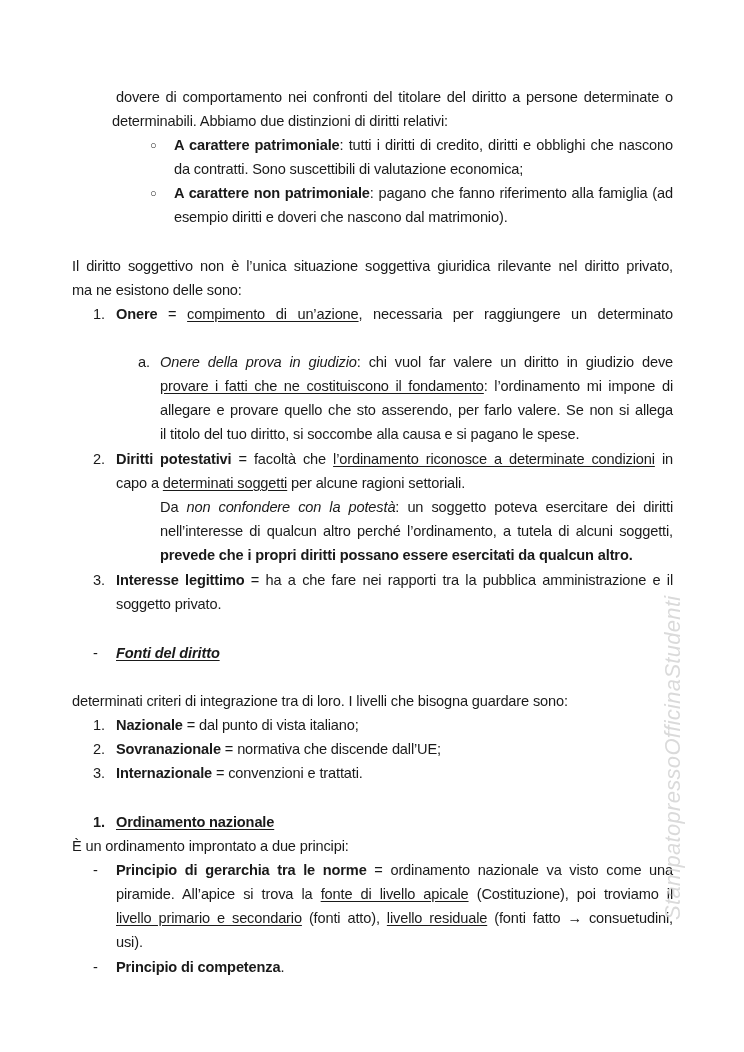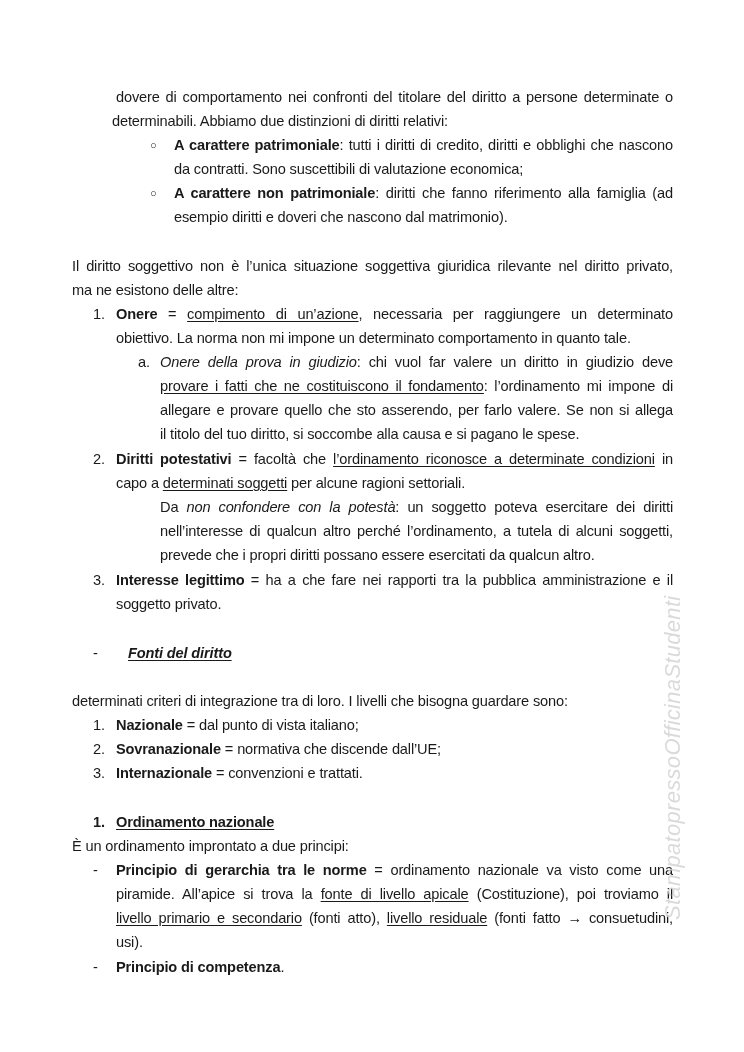--- a/index.html
+++ b/index.html
@@ -30,50 +30,49 @@
 <div class="page">
 
   <div class="line just" style="left:116px; top:85px; width:557px;">dovere di comportamento nei confronti del titolare del diritto a persone determinate o</div>
   <div class="line" style="left:112px; top:109px;">determinabili. Abbiamo due distinzioni di diritti relativi:</div>
 
   <span class="marker circ" style="left:150px; top:133px;">○</span>
   <div class="line just" style="left:174px; top:133px; width:499px;"><b>A carattere patrimoniale</b><span>: tutti i diritti di credito, diritti e obblighi che nascono</span></div>
   <div class="line" style="left:174px; top:157px;text-align:center;">da contratti. Sono suscettibili di valutazione economica;</div>
 
   <span class="marker circ" style="left:150px; top:181px;">○</span>
-  <div class="line just" style="left:174px; top:181px; width:499px;"><b>A carattere non patrimoniale</b><span>: diritti che fanno riferimento alla famiglia (ad</span></div>
+  <div class="line just" style="left:174px; top:181px; width:499px;"><b>A carattere non patrimoniale</b><span>: pagano che fanno riferimento alla famiglia (ad</span></div>
   <div class="line" style="left:174px; top:205px;">esempio diritti e doveri che nascono dal matrimonio).</div>
 
   <div class="line just" style="left:72px; top:254px; width:601px;">Il diritto soggettivo non è l’unica situazione soggettiva giuridica rilevante nel diritto privato,</div>
-  <div class="line" style="left:72px; top:278px;">ma ne esistono delle altre:</div>
+  <div class="line" style="left:72px; top:278px;">ma ne esistono delle sono:</div>
 
   <span class="marker" style="left:93px; top:302px;">1.</span>
   <div class="line just" style="left:116px; top:302px; width:557px;"><b>Onere</b><span> = </span><u>compimento di un’azione</u><span>, necessaria per raggiungere un determinato</span></div>
-  <div class="line" style="left:116px; top:326px;">obiettivo. La norma non mi impone un determinato comportamento in quanto tale.</div>
 
   <span class="marker" style="left:138px; top:350px;">a.</span>
   <div class="line just" style="left:160px; top:350px; width:513px;"><i>Onere della prova in giudizio</i><span>: chi vuol far valere un diritto in giudizio deve</span></div>
   <div class="line just" style="left:160px; top:374px; width:513px;"><u>provare i fatti che ne costituiscono il fondamento</u><span>: l’ordinamento mi impone di</span></div>
   <div class="line just" style="left:160px; top:398px; width:513px;">allegare e provare quello che sto asserendo, per farlo valere. Se non si allega</div>
   <div class="line" style="left:160px; top:422px;">il titolo del tuo diritto, si soccombe alla causa e si pagano le spese.</div>
 
   <span class="marker" style="left:93px; top:447px;">2.</span>
   <div class="line just" style="left:116px; top:447px; width:557px;"><b>Diritti potestativi</b><span> = facoltà che </span><u>l’ordinamento riconosce a determinate condizioni</u><span> in</span></div>
   <div class="line" style="left:116px; top:471px;"><span>capo a </span><u>determinati soggetti</u><span> per alcune ragioni settoriali.</span></div>
 
   <div class="line just" style="left:160px; top:495px; width:513px;"><span>Da </span><i>non confondere con la potestà</i><span>: un soggetto poteva esercitare dei diritti</span></div>
   <div class="line just" style="left:160px; top:519px; width:513px;">nell’interesse di qualcun altro perché l’ordinamento, a tutela di alcuni soggetti,</div>
-  <div class="line" style="left:160px; top:543px;">prevede che i propri diritti possano essere esercitati da qualcun altro.</div>
+  <div class="line" style="left:160px; top:543px;font-weight:bold;">prevede che i propri diritti possano essere esercitati da qualcun altro.</div>
 
   <span class="marker" style="left:93px; top:568px;">3.</span>
   <div class="line just" style="left:116px; top:568px; width:557px;"><b>Interesse legittimo</b><span> = ha a che fare nei rapporti tra la pubblica amministrazione e il</span></div>
   <div class="line" style="left:116px; top:592px;">soggetto privato.</div>
 
   <span class="marker" style="left:93px; top:641px;">-</span>
-  <div class="line" style="left:116px; top:641px;margin-left:12px;"><b><i><u>Fonti del diritto</u></i></b></div>
+  <div class="line" style="left:116px; top:641px;"><b><i><u>Fonti del diritto</u></i></b></div>
   <div class="line" style="left:72px; top:689px;">determinati criteri di integrazione tra di loro. I livelli che bisogna guardare sono:</div>
 
   <span class="marker" style="left:93px; top:713px;">1.</span>
   <div class="line" style="left:116px; top:713px;"><b>Nazionale</b><span> = dal punto di vista italiano;</span></div>
   <span class="marker" style="left:93px; top:737px;">2.</span>
   <div class="line" style="left:116px; top:737px;"><b>Sovranazionale</b><span> = normativa che discende dall’UE;</span></div>
   <span class="marker" style="left:93px; top:761px;">3.</span>
   <div class="line" style="left:116px; top:761px;"><b>Internazionale</b><span> = convenzioni e trattati.</span></div>
 
   <span class="marker" style="left:93px; top:810px;"><b>1.</b></span>

